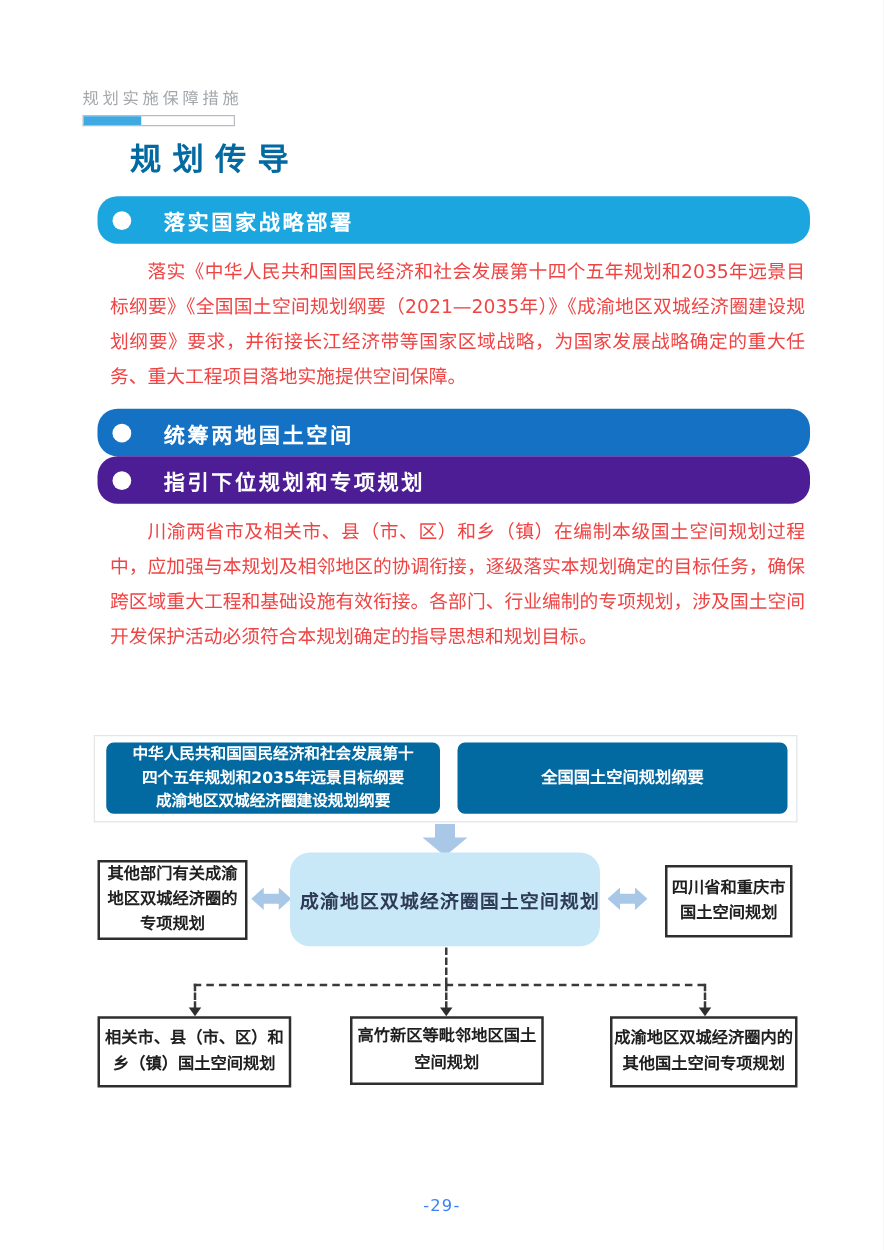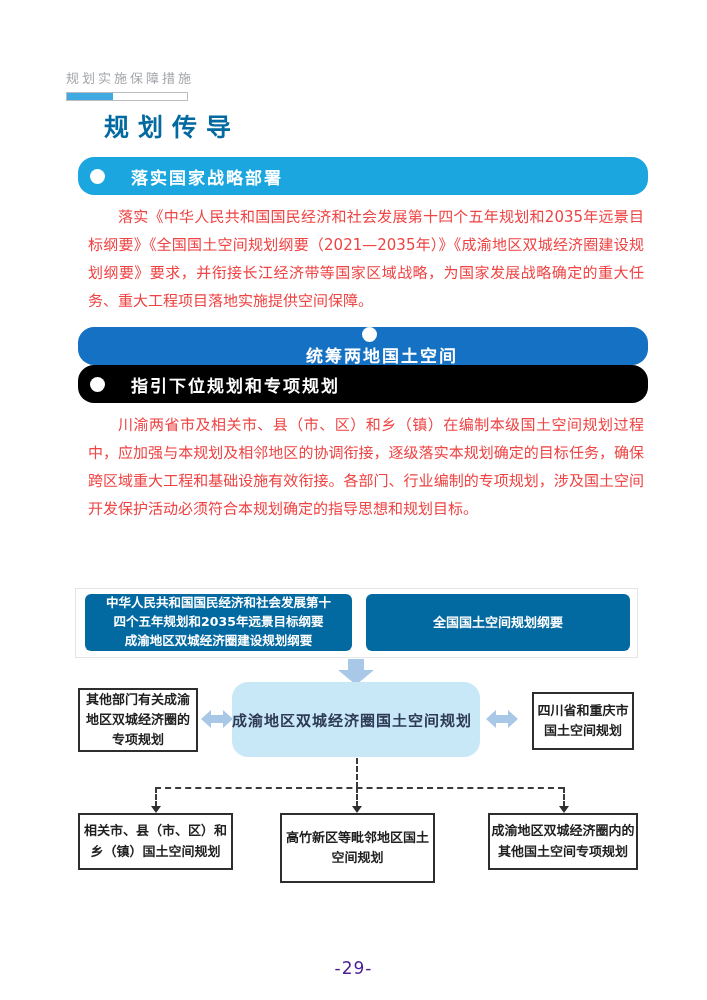--- a/index.html
+++ b/index.html
@@ -31,42 +31,42 @@
   .src-frame{position:absolute;left:75px;top:3px;width:563px;height:70px;border:1px solid #e2e6e9;}
   .blue-box{
     position:absolute;background:#0369a1;border-radius:6px;color:#ffffff;font-weight:bold;
     font-size:12.5px;line-height:1.5;display:flex;flex-direction:column;justify-content:center;
     align-items:center;text-align:center;
   }
   .box-tl{left:85px;top:9px;width:267px;height:57px;}
   .box-tr{left:366px;top:9px;width:264px;height:57px;font-size:13px;}
   .center-box{
     position:absolute;left:232px;top:97px;width:248px;height:75px;background:#c9e8f7;
-    border-radius:16px;display:flex;align-items:center;justify-content:flex-start;
+    border-radius:16px;display:flex;align-items:center;justify-content:flex-end;
     font-size:15px;font-weight:bold;color:#2e3b56;letter-spacing:1px;
   }
   .plain-box{
     position:absolute;background:#ffffff;border:2px solid #2e2e2e;color:#1f1f1f;font-weight:bold;
     font-size:13px;line-height:1.55;display:flex;flex-direction:column;justify-content:center;
     align-items:center;text-align:center;
   }
   .box-ml{left:78px;top:103px;width:120px;height:64px;}
   .box-mr{left:532px;top:107px;width:102px;height:58px;}
   .box-b1{left:78px;top:228px;width:155px;height:57px;}
-  .box-b2{left:280px;top:228px;width:155px;height:70px;}
+  .box-b2{left:280px;top:228px;width:155px;height:55px;}
   .box-b3{left:488px;top:228px;width:150px;height:57px;}
   .svg-abs{position:absolute;}
   .dash-v{position:absolute;border-left:2px dashed #3a3a3a;width:0;}
   .dash-h{position:absolute;border-top:2px dashed #3a3a3a;height:0;}
   .arrow-head{
     position:absolute;width:0;height:0;border-left:5px solid transparent;
     border-right:5px solid transparent;border-top:7px solid #2e2e2e;
   }
   
-  .page-num{position:absolute;left:0;right:0;top:958px;text-align:center;font-size:17px;color:#4c1d95;letter-spacing:1px;}
+  .page-num{position:absolute;left:0;right:0;top:958px;text-align:center;font-size:13px;color:#3b82f6;letter-spacing:1px;}
 </style>
 </head>
 <body>
 
 <div class="page">
 
   <div class="doc-header">
     <div class="kicker">规划实施保障措施</div>
     <div class="progress">
       <div class="progress-fill"></div>
@@ -75,26 +75,26 @@
   </div>
 
   <div class="content">
 
     <div class="section-bar" style="background-color: rgb(28, 166, 224);">
       <span class="bullet"></span>
       <span class="section-title">落实国家战略部署</span>
     </div>
     <p class="para">落实《中华人民共和国国民经济和社会发展第十四个五年规划和2035年远景目标纲要》《全国国土空间规划纲要（2021—2035年）》《成渝地区双城经济圈建设规划纲要》要求，并衔接长江经济带等国家区域战略，为国家发展战略确定的重大任务、重大工程项目落地实施提供空间保障。</p>
 
-    <div class="section-bar" style="background-color: rgb(20, 113, 196); flex-direction: column;">
+    <div class="section-bar" style="background-color: rgb(20, 113, 196);">
       <span class="bullet"></span>
       <span class="section-title">统筹两地国土空间</span>
     </div>
 
-    <div class="section-bar" style="background-color: #000000;">
+    <div class="section-bar" style="background-color: #4c1d95;">
       <span class="bullet"></span>
       <span class="section-title">指引下位规划和专项规划</span>
     </div>
     <p class="para">川渝两省市及相关市、县（市、区）和乡（镇）在编制本级国土空间规划过程中，应加强与本规划及相邻地区的协调衔接，逐级落实本规划确定的目标任务，确保跨区域重大工程和基础设施有效衔接。各部门、行业编制的专项规划，涉及国土空间开发保护活动必须符合本规划确定的指导思想和规划目标。</p>
 
   </div>
 
   <div class="diagram">
 
     <div class="src-frame"></div>

